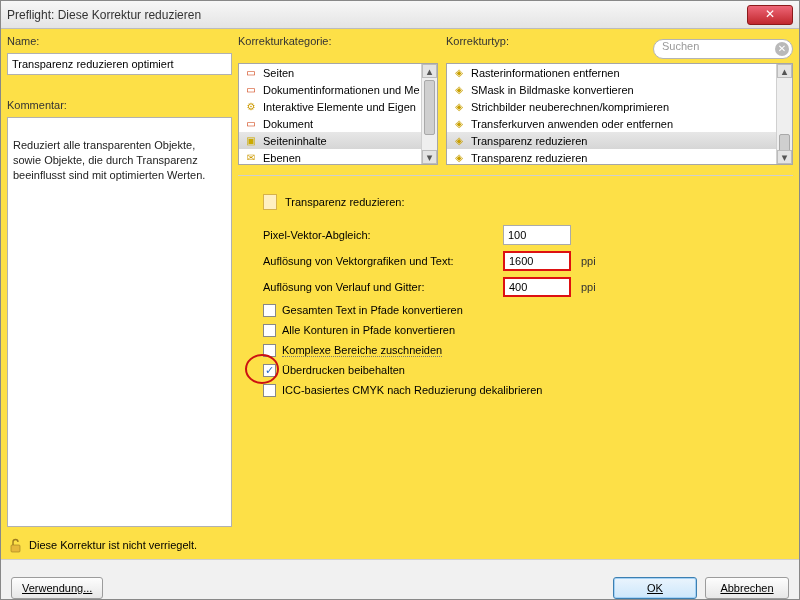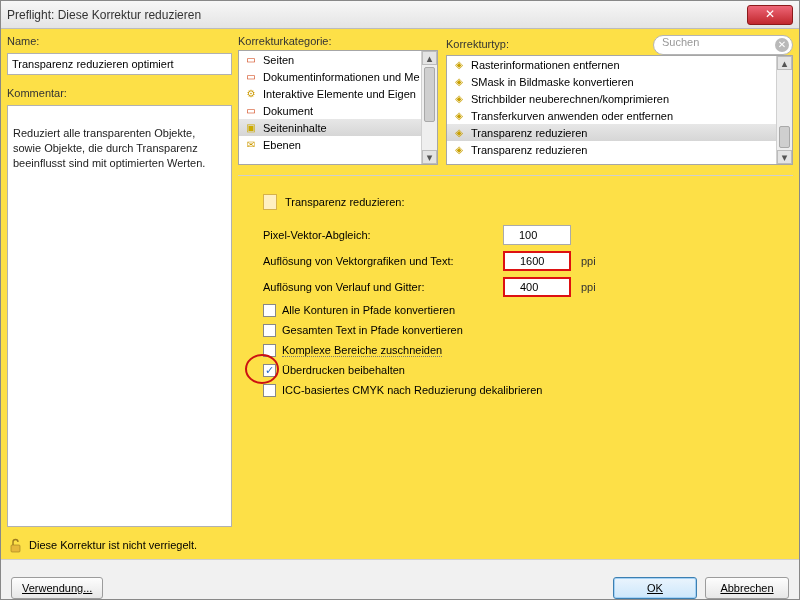--- a/index.html
+++ b/index.html
@@ -13,21 +13,21 @@
   .leftcol { width:225px; display:flex; flex-direction:column; gap:4px;}
   .label { color:#333; margin-bottom:2px;}
   .textinput { background:#fff; border:1px solid #b1b1b1; padding:3px 4px; height:22px;}
   .textarea { background:#fff; border:1px solid #b1b1b1; padding:20px 5px; flex:1; min-height:300px; line-height:1.35; color:#222;}
   .lockrow { display:flex; align-items:center; gap:6px; margin-top:6px;}
   .lockicon { width:16px; height:16px; }
   .lockicon svg { width:16px; height:16px;}
   .rightcol { flex:1; display:flex; flex-direction:column; gap:4px;}
   .toprow { display:flex; gap:8px; height:130px;}
   .panel { flex:1; display:flex; flex-direction:column;}
-  .panel .label { margin-bottom:3px;}
+  .panel .label { margin-bottom:16px;}
   .listbox { flex:1; background:#fff; border:1px solid #a6a6a6; overflow:hidden; position:relative;}
   .listbox .scroll { position:absolute; right:0; top:0; bottom:0; width:16px; background:#efefef; border-left:1px solid #d0d0d0;}
   .scroll .thumb { position:absolute; left:2px; right:2px; top:2px; height:40px; background:#cfcfcf; border:1px solid #a9a9a9; border-radius:2px;}
   .scroll .arrow { position:absolute; left:0; right:0; height:14px; background:#e4e4e4; border:1px solid #bcbcbc; display:flex; align-items:center; justify-content:center; color:#555;}
   .scroll .arrow.up{top:0;} .scroll .arrow.down{bottom:0;}
   .item { display:flex; align-items:center; gap:5px; padding:1px 5px; height:17px; white-space:nowrap; overflow:hidden;}
   .item.sel { background:linear-gradient(#e7e7e7,#d6d6d6);}
   .ico { width:14px; height:14px; flex:0 0 14px; display:flex; align-items:center; justify-content:center; font-size:10px;}
   .ico.page   { color:#c30;}
   .ico.doc    { color:#c30;}
@@ -36,21 +36,21 @@
   .ico.env    { color:#c90;}
   .ico.dot    { color:#caa000;}
   .searchbox { flex:0 0 140px; height:20px; background:#fff; border:1px solid #b4b4b4; border-radius:10px; padding:0 20px 0 8px; color:#888; position:relative;}
   .searchbox .clr { position:absolute; right:3px; top:2px; width:14px; height:14px; border-radius:50%; background:#b9b9b9; color:#fff; text-align:center; line-height:13px; font-size:10px;}
   .divider { height:1px; background:#cfcfcf; margin:6px 0;}
   .details { flex:1; padding:8px 10px 4px 25px; overflow:auto;}
   .hdr { display:flex; align-items:center; gap:8px; margin-bottom:12px;}
   .hdr .ico { width:16px; height:16px; background:#fff0c2; border:1px solid #d6b24a; }
   .formrow { display:flex; align-items:center; height:26px; gap:10px;}
   .formrow .lbl { width:230px;}
-  .numinput { width:68px; height:20px; background:#fff; border:1px solid #aaa; padding:0 15px; text-align:left;}
+  .numinput { width:68px; height:20px; background:#fff; border:1px solid #aaa; padding:0 4px; text-align:left;}
   .redbox { border:2px solid #d11;}
   .unit { color:#333; width:30px;}
   .chkrow { display:flex; align-items:center; gap:6px; height:20px;}
   .chkbox { width:13px; height:13px; border:1px solid #888; background:#fff; display:flex; align-items:center; justify-content:center;}
   .chkbox.checked::after { content:"✓"; color:#2a6bbf; font-size:11px; line-height:11px;}
   .underline-dotted { border-bottom:1px dotted #777;}
   .circle { position:absolute; width:34px; height:30px; border:2px solid #c11; border-radius:50%; pointer-events:none;}
   .footer { height:40px; border-top:1px solid #cfcfcf; background:#f1f1f1; display:flex; align-items:flex-end; padding:0 10px; gap:8px;text-decoration:underline;}
   .footer .spacer{flex:1;}
   .btn { height:22px; min-width:84px; background:linear-gradient(#fdfdfd,#e7e7e7); border:1px solid #9c9c9c; border-radius:3px; padding:0 10px; cursor:pointer; text-align:center; line-height:20px;}
@@ -66,21 +66,21 @@
     <span class="title">Preflight: Diese Korrektur reduzieren</span>
     <span class="spacer"></span>
     <div class="closebtn">✕</div>
   </div>
 
   <div class="body">
 
     <div class="leftcol">
       <div class="label">Name:</div>
       <input class="textinput" value="Transparenz reduzieren optimiert" style="">
-      <div class="label" style="margin-top:8px">Kommentar:</div>
+      <div class="label" style="margin-top:20px">Kommentar:</div>
       <div class="textarea">Reduziert alle transparenten Objekte, sowie Objekte, die durch Transparenz beeinflusst sind mit optimierten Werten.</div>
       <div class="lockrow">
         <span class="lockicon">
           <svg viewBox="0 0 16 16">
               <path fill="#e6b83a" stroke="#9c7a1f" stroke-width="0.6" d="M5 8h7a1 1 0 0 1 1 1v5a1 1 0 0 1-1 1H5a1 1 0 0 1-1-1V9a1 1 0 0 1 1-1z"></path>
               <path fill="none" stroke="#9c7a1f" stroke-width="1.4" d="M6 8V5a2.5 2.5 0 0 1 5 0"></path>
             </svg>
         </span>
         <span>Diese Korrektur ist nicht verriegelt.</span>
       </div>
@@ -185,25 +185,25 @@
           <span class="unit">ppi</span>
         </div>
         <div class="formrow">
           <span class="lbl">Auflösung von Verlauf und Gitter:</span>
           <input class="numinput redbox" value="400" style="">
           <span class="unit">ppi</span>
         </div>
 
         <div class="chkrow">
           <span class="chkbox"></span>
+          <span>Gesamten Text in Pfade konvertieren</span>
+        </div>
+        <div class="chkrow">
+          <span class="chkbox"></span>
           <span>Alle Konturen in Pfade konvertieren</span>
-        </div>
-        <div class="chkrow">
-          <span class="chkbox"></span>
-          <span>Gesamten Text in Pfade konvertieren</span>
         </div>
         <div class="chkrow">
           <span class="chkbox"></span>
           <span class="underline-dotted">Komplexe Bereiche zuschneiden</span>
         </div>
         <div class="chkrow" style="position:relative">
           <span class="chkbox checked"></span>
           <span>Überdrucken beibehalten</span>
           <span class="circle" style="left:-18px; top:-6px"></span>
         </div>

